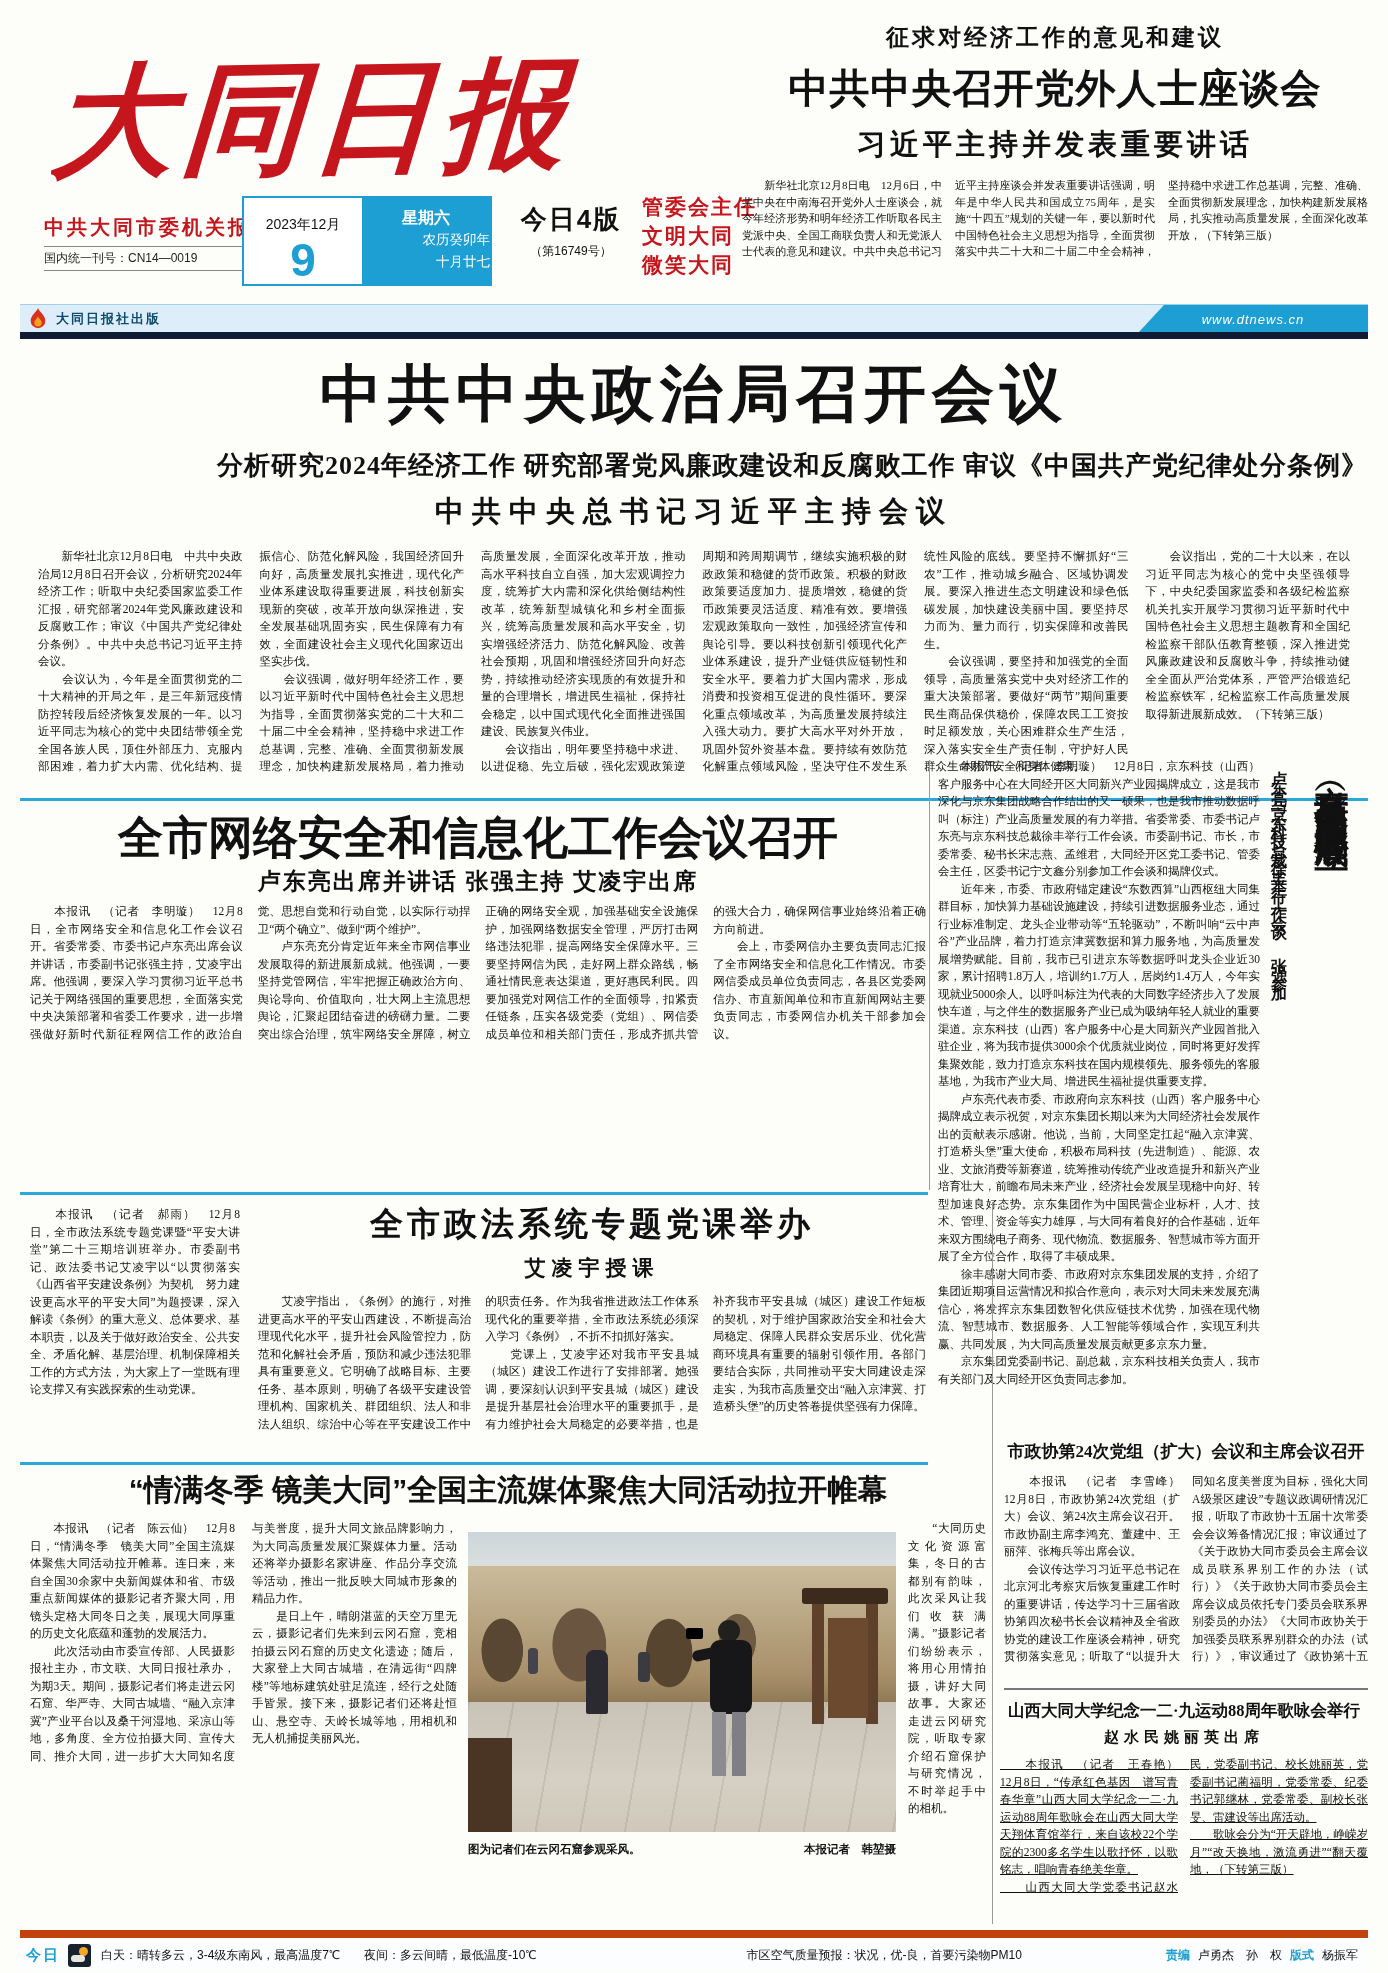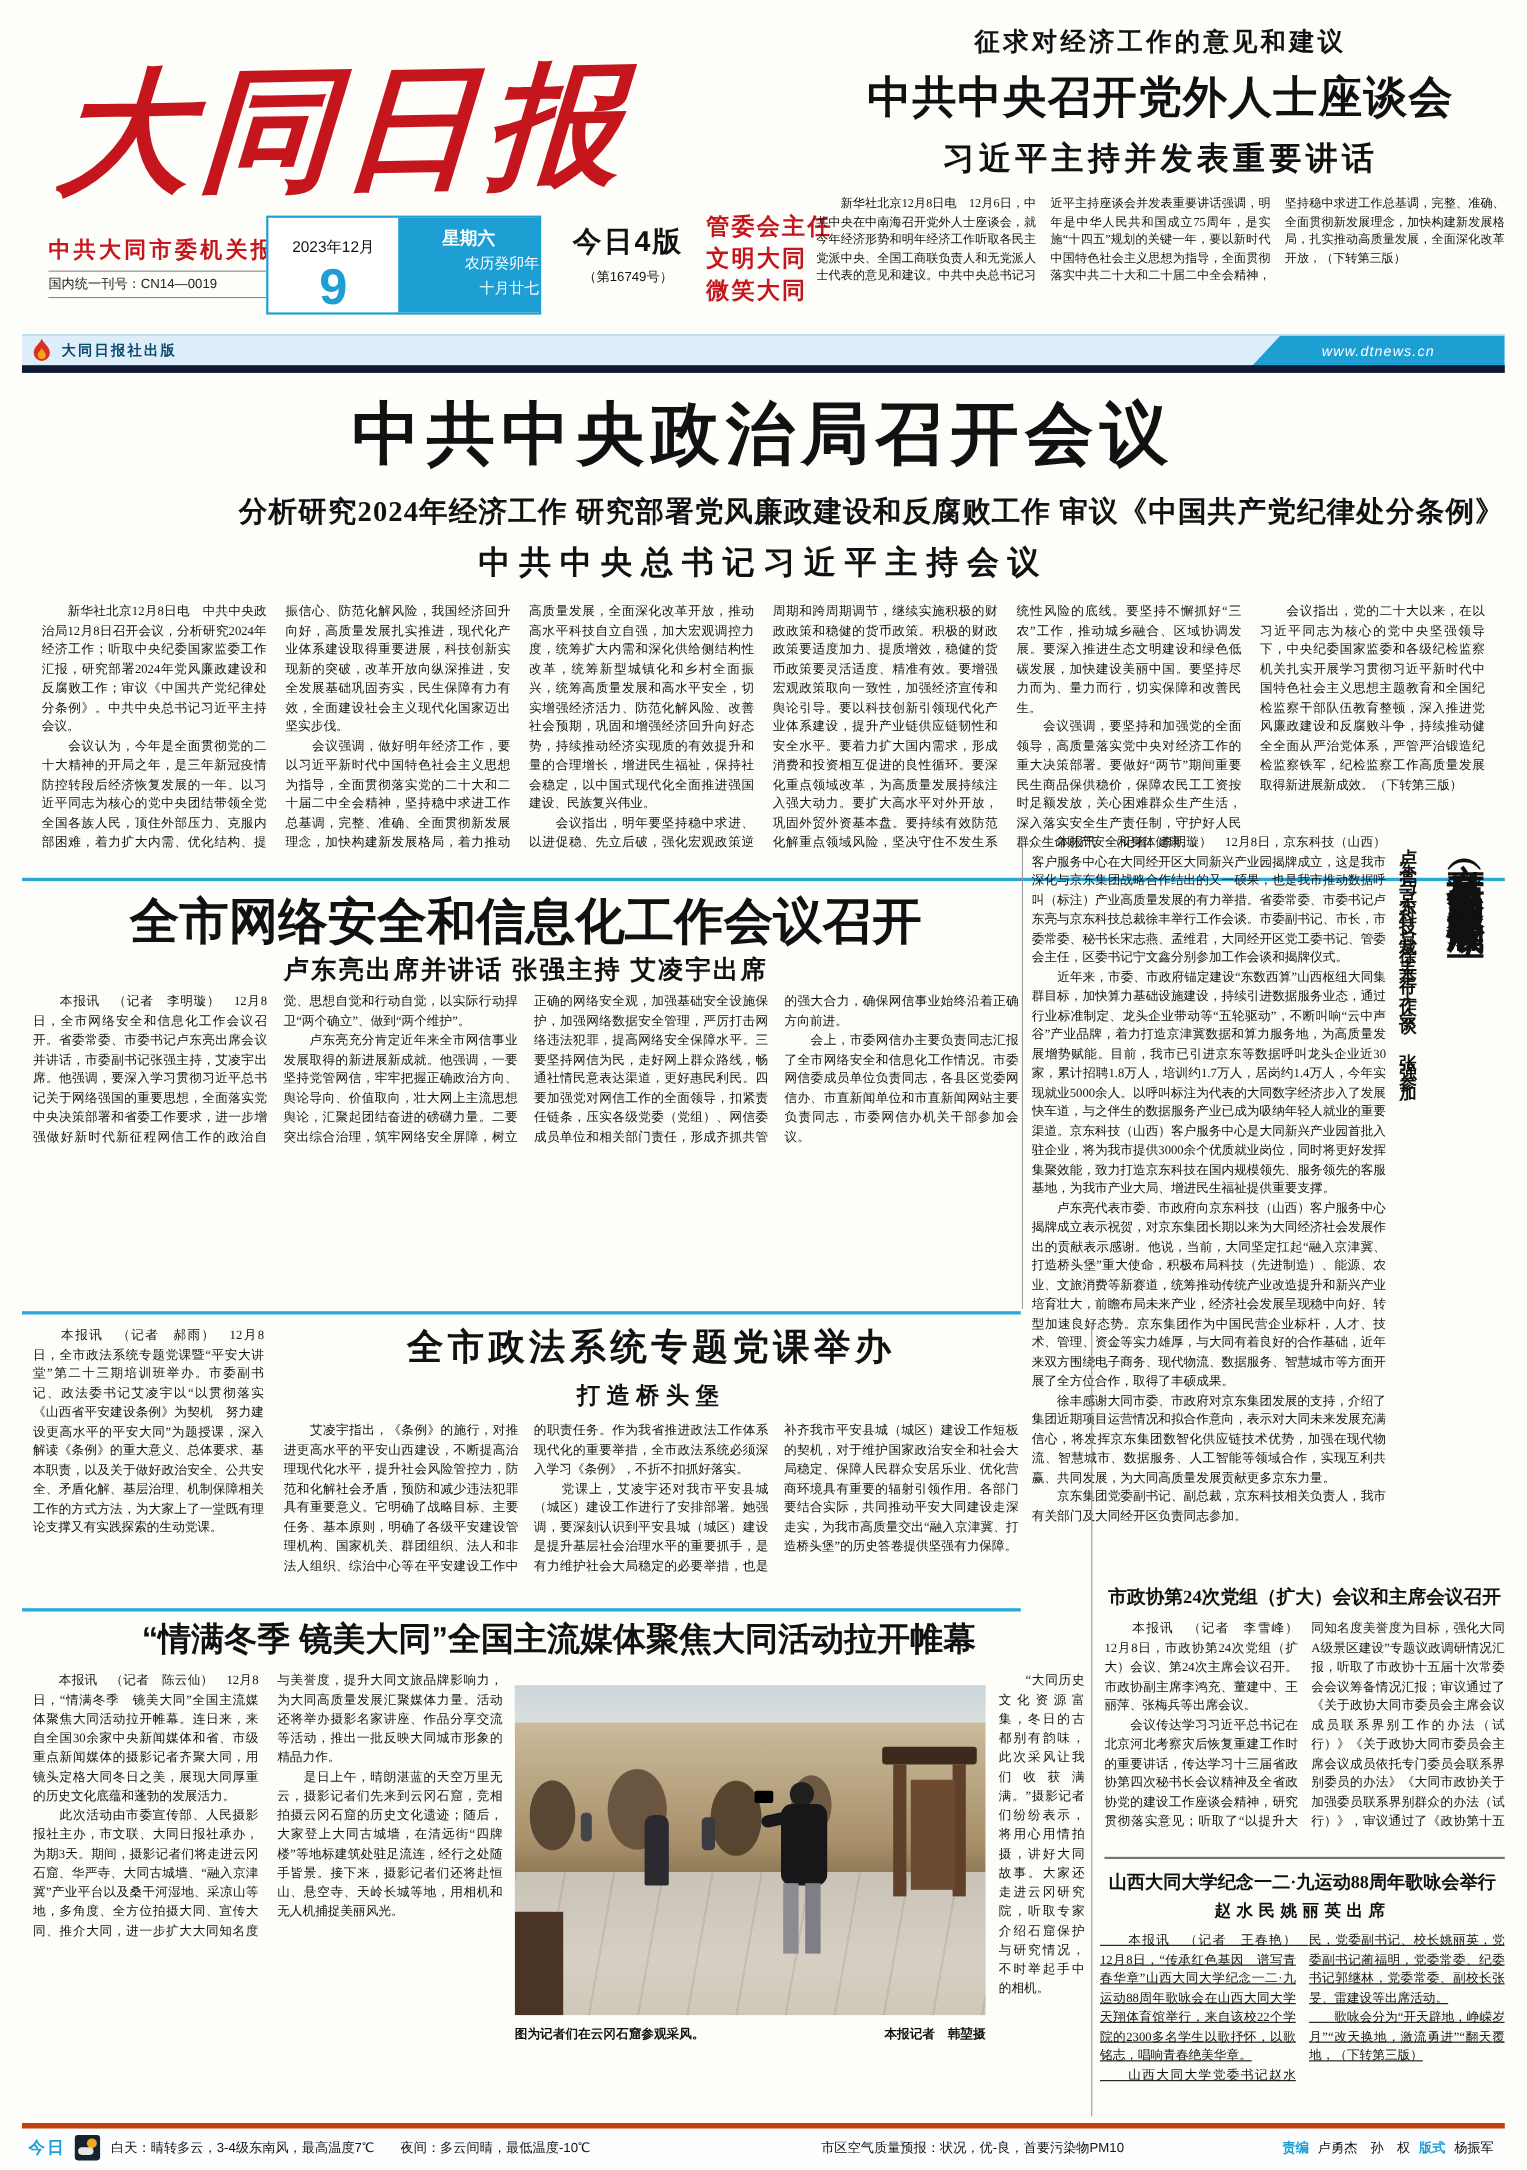--- a/index.html
+++ b/index.html
@@ -109,21 +109,21 @@
   
   .zx{left:1004px;top:1440px;width:364px;}
   .zx-h1{font-size:17px;font-weight:700;white-space:nowrap;text-align:center;}
   .zx-body{margin-top:10px;height:208px;column-count:2;column-gap:12px;}
   .div4{left:1004px;top:1688px;width:364px;height:2px;background:#777;}
   .uni{left:1000px;top:1700px;width:368px;}
   .uni-h1{font-size:16.5px;font-weight:900;white-space:nowrap;text-align:center;}
   .uni-sub{font-size:15px;font-weight:700;text-align:center;letter-spacing:5px;margin-top:6px;}
   .uni-body{margin-top:9px;height:158px;column-count:2;column-gap:12px;text-decoration:underline;}
   
-  .foot{left:20px;top:1930px;width:1348px;height:34px;border-top:5px solid #c2410c;background:#fbfdff;
+  .foot{left:20px;top:1930px;width:1348px;height:34px;border-top:8px solid #c2410c;background:#fbfdff;
       display:flex;align-items:center;font-size:12px;}
   .foot .today{color:#1e9fd4;font-weight:900;font-size:15px;margin-left:6px;letter-spacing:2px;}
   .wicon{width:23px;height:23px;background:#16222e;border-radius:3px;margin-left:8px;position:relative;flex:none;}
   .wicon::before{content:"";position:absolute;left:11px;top:3px;width:9px;height:9px;border-radius:50%;background:#f5a623;}
   .wicon::after{content:"";position:absolute;left:3px;top:11px;width:14px;height:7px;border-radius:5px;background:#e8e6e0;}
   .foot .wtxt{margin-left:10px;}
   .foot .air{margin-left:210px;}
   .foot .eds{margin-left:auto;margin-right:10px;display:flex;gap:8px;}
   .lbl-teal{color:#1e9fd4;font-weight:700;}
 </style>
@@ -200,21 +200,21 @@
 　　京东集团党委副书记、副总裁，京东科技相关负责人，我市有关部门及大同经开区负责同志参加。</div>
   <div class="jd-vsub">卢东亮与京东科技总裁徐丰举行工作会谈　张强参加</div>
   <div class="jd-vhead">京东科技（山西）客户服务中心揭牌成立</div>
 </div>
 <div class="abs div2 tealrule"></div>
 
 <div class="abs zf">
   <div class="zf-intro flow">　　本报讯　（记者　郝雨）　12月8日，全市政法系统专题党课暨“平安大讲堂”第二十三期培训班举办。市委副书记、政法委书记艾凌宇以“以贯彻落实《山西省平安建设条例》为契机　努力建设更高水平的平安大同”为题授课，深入解读《条例》的重大意义、总体要求、基本职责，以及关于做好政治安全、公共安全、矛盾化解、基层治理、机制保障相关工作的方式方法，为大家上了一堂既有理论支撑又有实践探索的生动党课。</div>
   <div class="zf-block">
     <div class="zf-h1">全市政法系统专题党课举办</div>
-    <div class="zf-sub">打造桥头堡</div>
+    <div class="zf-sub">艾凌宇授课</div>
     <div class="zf-body flow">　　艾凌宇指出，《条例》的施行，对推进更高水平的平安山西建设，不断提高治理现代化水平，提升社会风险管控力，防范和化解社会矛盾，预防和减少违法犯罪具有重要意义。它明确了战略目标、主要任务、基本原则，明确了各级平安建设管理机构、国家机关、群团组织、法人和非法人组织、综治中心等在平安建设工作中的职责任务。作为我省推进政法工作体系现代化的重要举措，全市政法系统必须深入学习《条例》，不折不扣抓好落实。
 　　党课上，艾凌宇还对我市平安县城（城区）建设工作进行了安排部署。她强调，要深刻认识到平安县城（城区）建设是提升基层社会治理水平的重要抓手，是有力维护社会大局稳定的必要举措，也是补齐我市平安县城（城区）建设工作短板的契机，对于维护国家政治安全和社会大局稳定、保障人民群众安居乐业、优化营商环境具有重要的辐射引领作用。各部门要结合实际，共同推动平安大同建设走深走实，为我市高质量交出“融入京津冀、打造桥头堡”的历史答卷提供坚强有力保障。</div>
   </div>
 </div>
 <div class="abs div3 tealrule"></div>
 
 <div class="abs ph">
   <div class="ph-h1">“情满冬季  镜美大同”全国主流媒体聚焦大同活动拉开帷幕</div>
   <div class="ph-cols flow">　　本报讯　（记者　陈云仙）　12月8日，“情满冬季　镜美大同”全国主流媒体聚焦大同活动拉开帷幕。连日来，来自全国30余家中央新闻媒体和省、市级重点新闻媒体的摄影记者齐聚大同，用镜头定格大同冬日之美，展现大同厚重的历史文化底蕴和蓬勃的发展活力。
 　　此次活动由市委宣传部、人民摄影报社主办，市文联、大同日报社承办，为期3天。期间，摄影记者们将走进云冈石窟、华严寺、大同古城墙、“融入京津冀”产业平台以及桑干河湿地、采凉山等地，多角度、全方位拍摄大同、宣传大同、推介大同，进一步扩大大同知名度与美誉度，提升大同文旅品牌影响力，为大同高质量发展汇聚媒体力量。活动还将举办摄影名家讲座、作品分享交流等活动，推出一批反映大同城市形象的精品力作。

